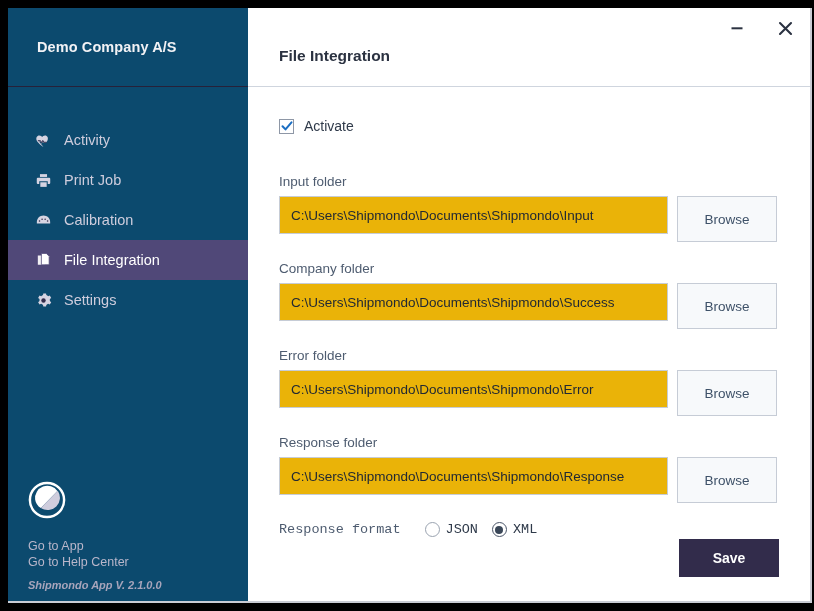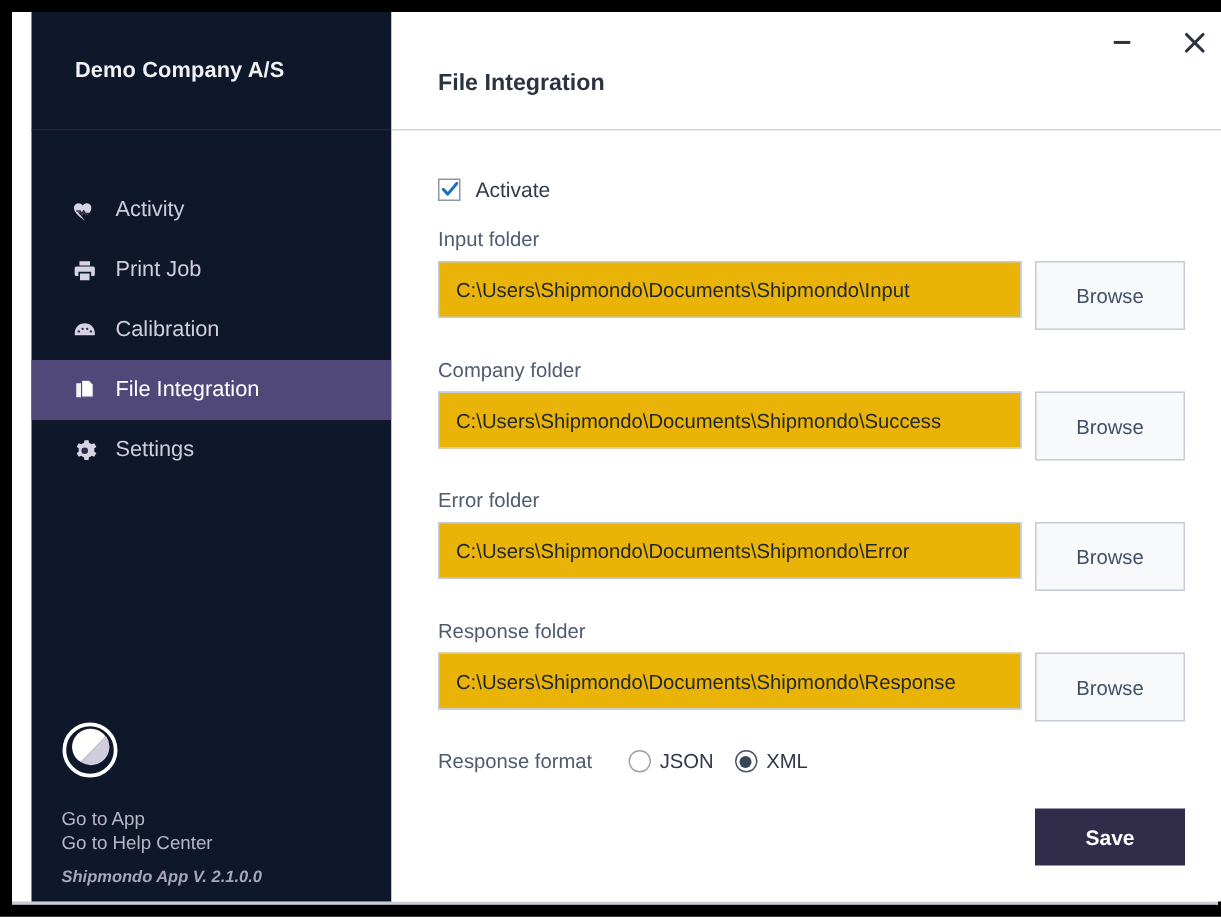--- a/index.html
+++ b/index.html
@@ -22,24 +22,23 @@
     display: flex;
     background: #ffffff;
     border-right: 2px solid #c9ccd4;
     border-bottom: 2px solid #c9ccd4;
   }
 
   
   .sidebar {
     width: 240px;
     flex: 0 0 240px;
-    background: #0f172a;
+    background: #0c4a6e;
     position: relative;
     color: #ffffff;
-    margin-left: 13px;
   }
   .sidebar-header {
     height: 79px;
     display: flex;
     align-items: center;
     padding: 0 0 0 29px;
     border-bottom: 1px solid #272139;
   }
   .company-name {
     font-size: 14.5px;
@@ -152,21 +151,21 @@
   
   .form-body {
     padding: 31px 31px 0 31px;
     flex: 1 1 auto;
     position: relative;
   }
 
   .check-row {
     display: flex;
     align-items: center;
-    margin-bottom: 18px;
+    margin-bottom: 40px;
   }
   .checkbox {
     width: 15px;
     height: 15px;
     border: 1px solid #8e97a6;
     background: #ffffff;
     display: flex;
     align-items: center;
     justify-content: center;
     cursor: pointer;
@@ -209,20 +208,21 @@
     font-family: "Liberation Sans", sans-serif;
     font-size: 13.5px;
     color: #3e5168;
     cursor: pointer;
   }
 
   .format-row {
     display: flex;
     align-items: center;
     margin-top: 8px;
+    font-family: Liberation Mono, monospace;
   }
   .format-label {
     font-size: 13.5px;
     color: #4e5c70;
     margin-right: 24px;
   }
   .radio-opt {
     display: flex;
     align-items: center;
     cursor: pointer;

